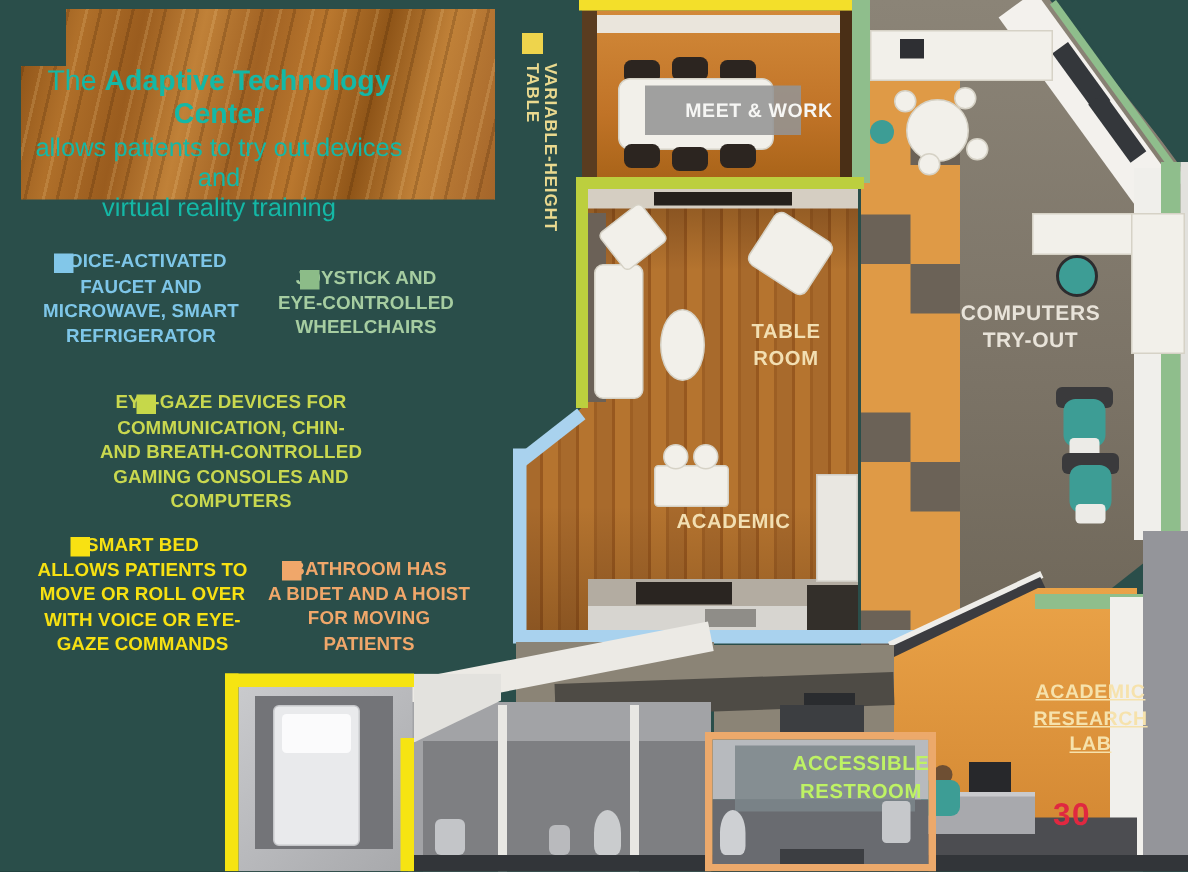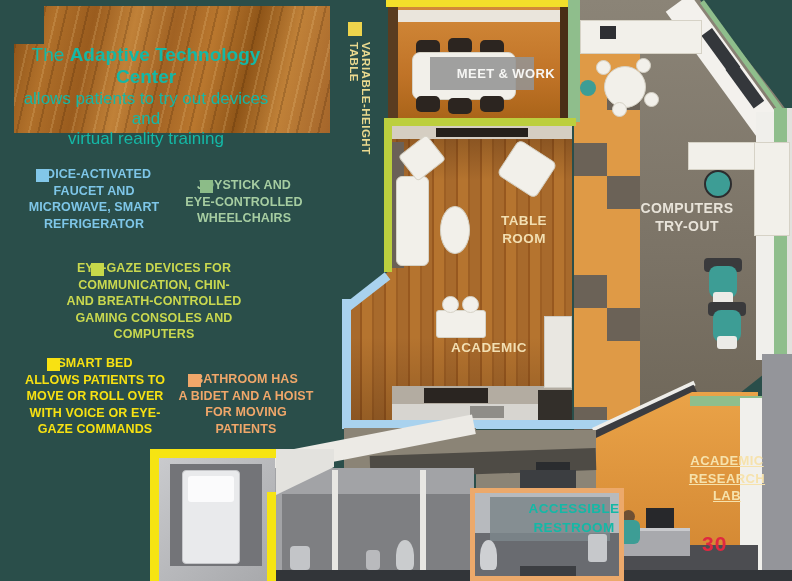--- a/index.html
+++ b/index.html
@@ -157,21 +157,21 @@
   <div class="a" style="left:182px;top:470px;width:58px;height:94px;background:#e9eaec;border:1px solid #c6c7ca;border-radius:4px;box-sizing:border-box;"></div>
   <div class="a" style="left:188px;top:476px;width:46px;height:26px;background:#fbfbfc;border-radius:3px;"></div>
   <div class="a" style="left: 150px; top: 449px; width: 9px; height: 132px; background-color: rgb(246, 228, 18);"></div>
   <div class="a" style="left: 150px; top: 449px; width: 126px; height: 9px; background-color: rgb(246, 228, 18);"></div>
   <div class="a" style="left: 267px; top: 492px; width: 9px; height: 89px; background-color: rgb(246, 228, 18);"></div>
   <div class="a" style="left:276px;top:449px;width:58px;height:46px;background:#e3e2de;clip-path:polygon(0 0,58px 0,58px 18px,0 46px);"></div>
 
   <div class="a" style="left:475px;top:493px;width:144px;height:40px;background:#b7babe;"></div>
   <div class="a" style="left:475px;top:533px;width:144px;height:48px;background:#696b70;"></div>
   <div class="a" style="left:490px;top:497px;width:120px;height:44px;background:rgba(125,134,139,.85);"></div>
-  <div class="a rlabel pre" style="left:490px;top:500px;width:120px;font-size:13.5px;line-height:1.4;color:#14b8a6;">ACCESSIBLE
+  <div class="a rlabel pre" style="left:490px;top:500px;width:120px;font-size:13.5px;line-height:1.4;color:#bef264;">ACCESSIBLE
 RESTROOM</div>
   <div class="a" style="left:480px;top:540px;width:17px;height:30px;background:#ced0d3;border-radius:50% 50% 20% 20%;"></div>
   <div class="a" style="left:588px;top:534px;width:19px;height:28px;background:#c6c8cb;border-radius:3px;"></div>
   <div class="a" style="left:520px;top:566px;width:56px;height:10px;background:#3c3e42;"></div>
 
   <div class="a" style="left: 470px; top: 488px; width: 154px; height: 5px; background-color: rgb(236, 169, 107);"></div>
   <div class="a" style="left: 470px; top: 576px; width: 154px; height: 5px; background-color: rgb(236, 169, 107);"></div>
   <div class="a" style="left: 470px; top: 488px; width: 5px; height: 93px; background-color: rgb(236, 169, 107);"></div>
   <div class="a" style="left: 619px; top: 488px; width: 5px; height: 93px; background-color: rgb(236, 169, 107);"></div>
 

